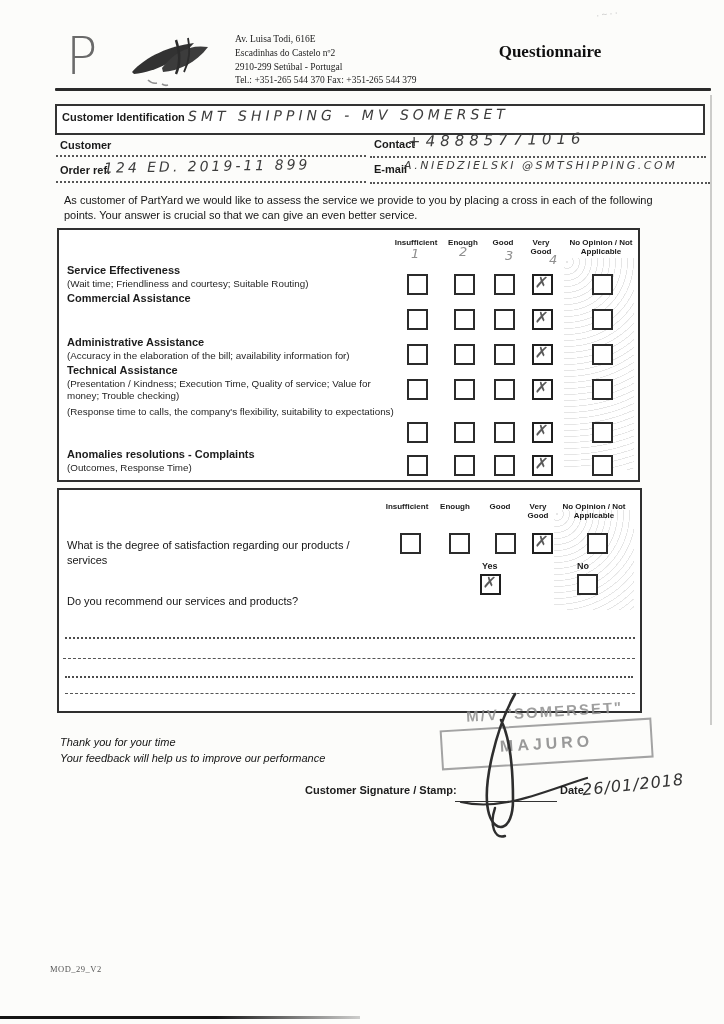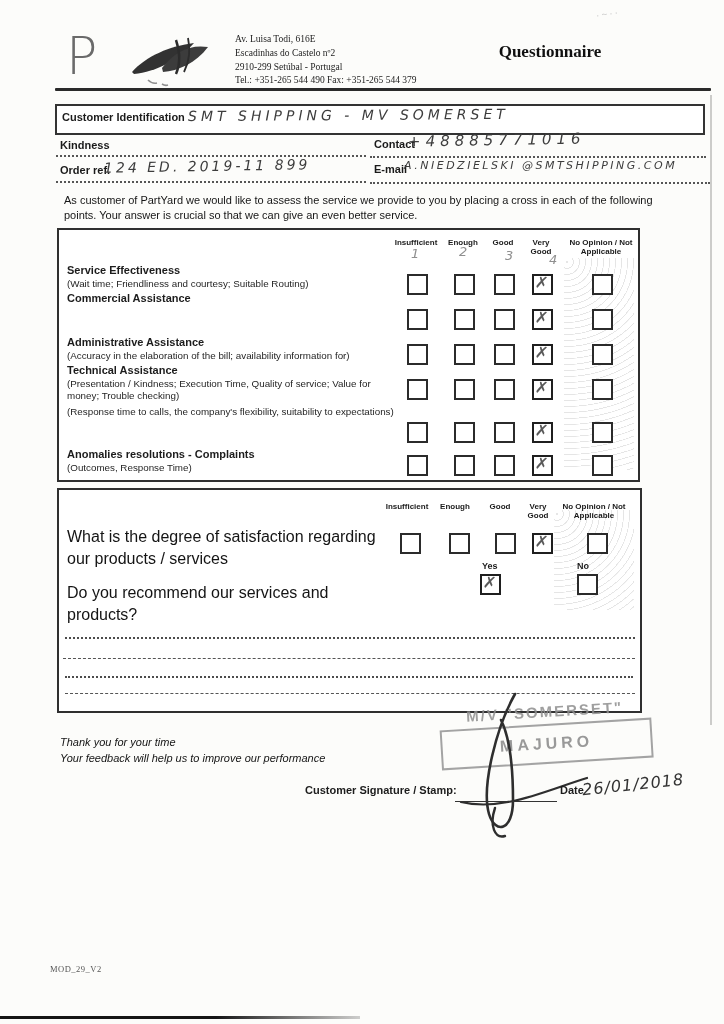--- a/index.html
+++ b/index.html
@@ -28,21 +28,21 @@
   .t2{left:57px;top:488px;width:581px;height:221px;}
   .colh{position:absolute;text-align:center;font-weight:bold;font-size:8px;line-height:1.15;color:#1a1a1a;}
   .rowlab{position:absolute;left:8px;width:336px;}
   .rowlab .t{font-weight:bold;font-size:11px;line-height:1.25;}
   .rowlab .d{font-size:9.8px;line-height:1.28;color:#1f1f1f;}
   .cb{position:absolute;width:17px;height:17px;border:2px solid #2b2b2b;background:#fff;}
   .cb.checked{border-color:#1f1f1f;}
   .cb.checked::after{content:"\2717";position:absolute;left:1px;top:-3px;font-size:16px;color:#5a5a5a;
                      font-family:"DejaVu Sans",sans-serif;transform:rotate(6deg);}
   .speckle{background:repeating-radial-gradient(circle at 3px 4px, rgba(0,0,0,0.10) 0 .7px, transparent 1px 6px);}
-  .q{position:absolute;font-size:16px;line-height:1.35;color:#141414;}
+  .q{position:absolute;font-size:11px;line-height:1.35;color:#141414;margin-top:12px;}
   .yn{position:absolute;font-size:9px;font-weight:bold;}
   .sline{position:absolute;height:0;}
   .d1{border-bottom:2px dotted #4c4c4c;}
   .d2{border-bottom:1.5px dashed #555;}
   
   .thanks{font-size:11px;line-height:1.45;color:#141414;font-style:italic;}
   .stamp{left:428px;top:703px;width:236px;color:#8f8f8f;transform:rotate(-3.5deg);
          font-family:"Liberation Sans",sans-serif;}
   .stamp .l1{font-size:15px;font-weight:bold;letter-spacing:2px;text-align:center;opacity:.85;}
   .stamp .bx{margin:4px auto 0;width:208px;height:36px;border:2.5px solid #9a9a9a;display:flex;
@@ -68,32 +68,32 @@
     <path d="M14 40 C28 24 52 14 76 11 C62 27 38 40 16 42 Z" fill="#323232"></path>
     <path d="M44 36 C56 20 72 12 90 15 C78 31 60 39 45 40 Z" fill="#3c3c3c"></path>
     <path d="M58 8 C62 20 63 31 58 42" stroke="#2c2c2c" stroke-width="2.4" fill="none"></path>
     <path d="M70 6 C72 18 72 28 66 40" stroke="#2c2c2c" stroke-width="1.8" fill="none"></path>
     <path d="M30 48 q4 4 9 3 M44 52 q3 2 6 1" stroke="#8f8f8f" stroke-width="1.6" fill="none"></path>
   </svg>
   <div class="abs addr">
     <div>Av. Luisa Todi, 616E</div>
     <div>Escadinhas do Castelo nº2</div>
     <div>2910-299 Setúbal - Portugal</div>
-    <div>Tel.: +351-265 544 490  Fax: +351-265 544 379</div>
+    <div>Tel.: +351-265 544 370  Fax: +351-265 544 379</div>
   </div>
   <div class="abs title">
     <div>Questionnaire</div>
   </div>
   <div class="abs hrule"></div>
 
   <div class="abs idbox"></div>
   <div class="abs idlabel">Customer Identification</div>
   <div class="abs hw hw-id">SMT SHIPPING - MV SOMERSET</div>
 
-  <div class="abs lbl" style="left:60px;top:139px">Kindness</div>
+  <div class="abs lbl" style="left:60px;top:139px">Customer</div>
   <div class="abs dotline" style="left:56px;top:155px;width:310px"></div>
   <div class="abs lbl" style="left:374px;top:138px">Contact</div>
   <div class="abs hw" style="left:408px;top:131px;font-size:15px;letter-spacing:5px;transform:rotate(-1deg)">+48885771016</div>
   <div class="abs dotline" style="left:370px;top:156px;width:336px"></div>
 
   <div class="abs lbl" style="left:60px;top:164px">Order ref.</div>
   <div class="abs hw" style="left:104px;top:158px;font-size:14px;letter-spacing:3px;transform:rotate(-1deg)">124 ED. 2019-11 899</div>
   <div class="abs dotline" style="left:56px;top:181px;width:310px"></div>
   <div class="abs lbl" style="left:374px;top:163px">E-mail</div>
   <div class="abs hw" style="left:404px;top:159px;font-size:11px;letter-spacing:2.5px">A.NIEDZIELSKI @SMTSHIPPING.COM</div>

